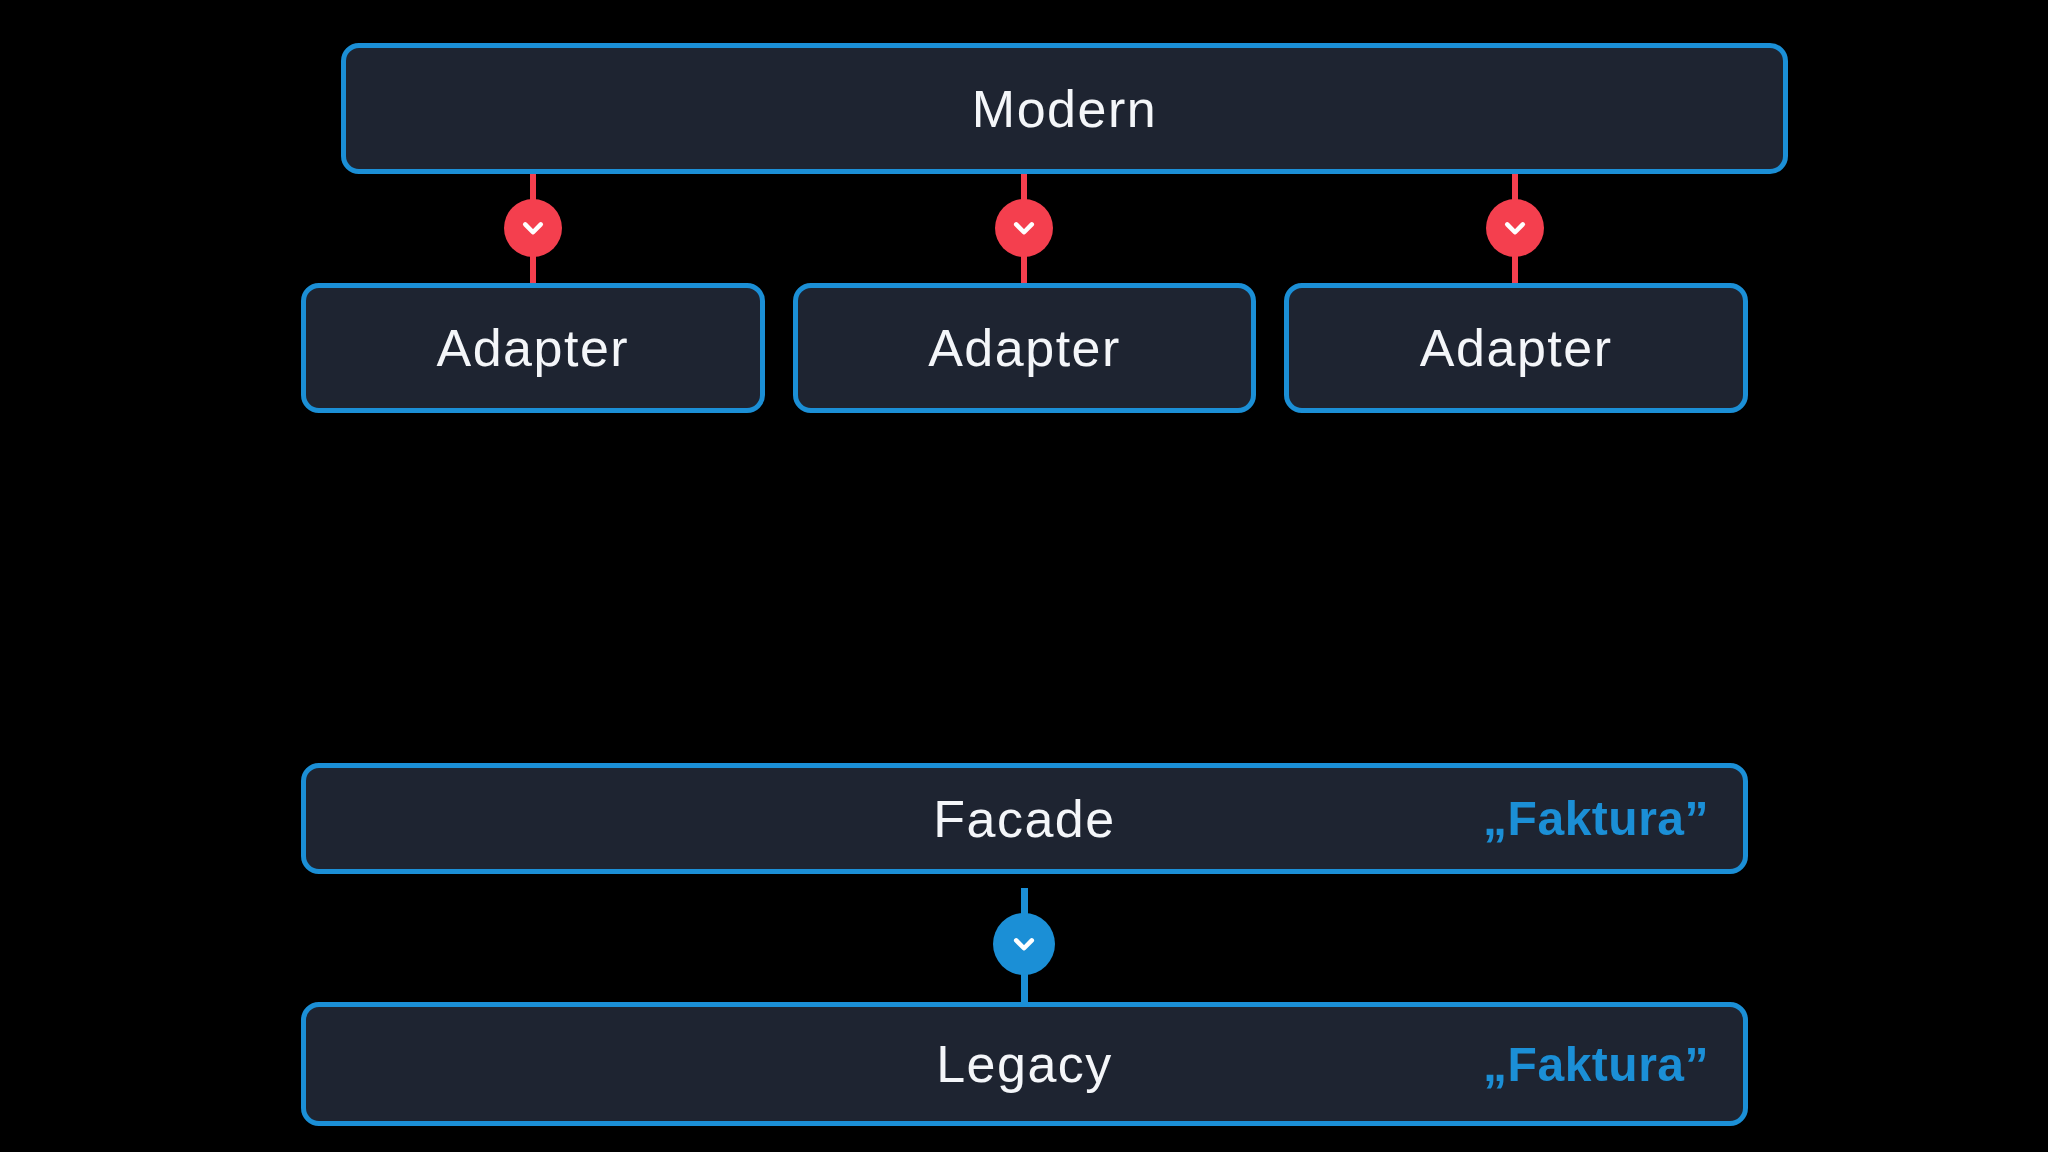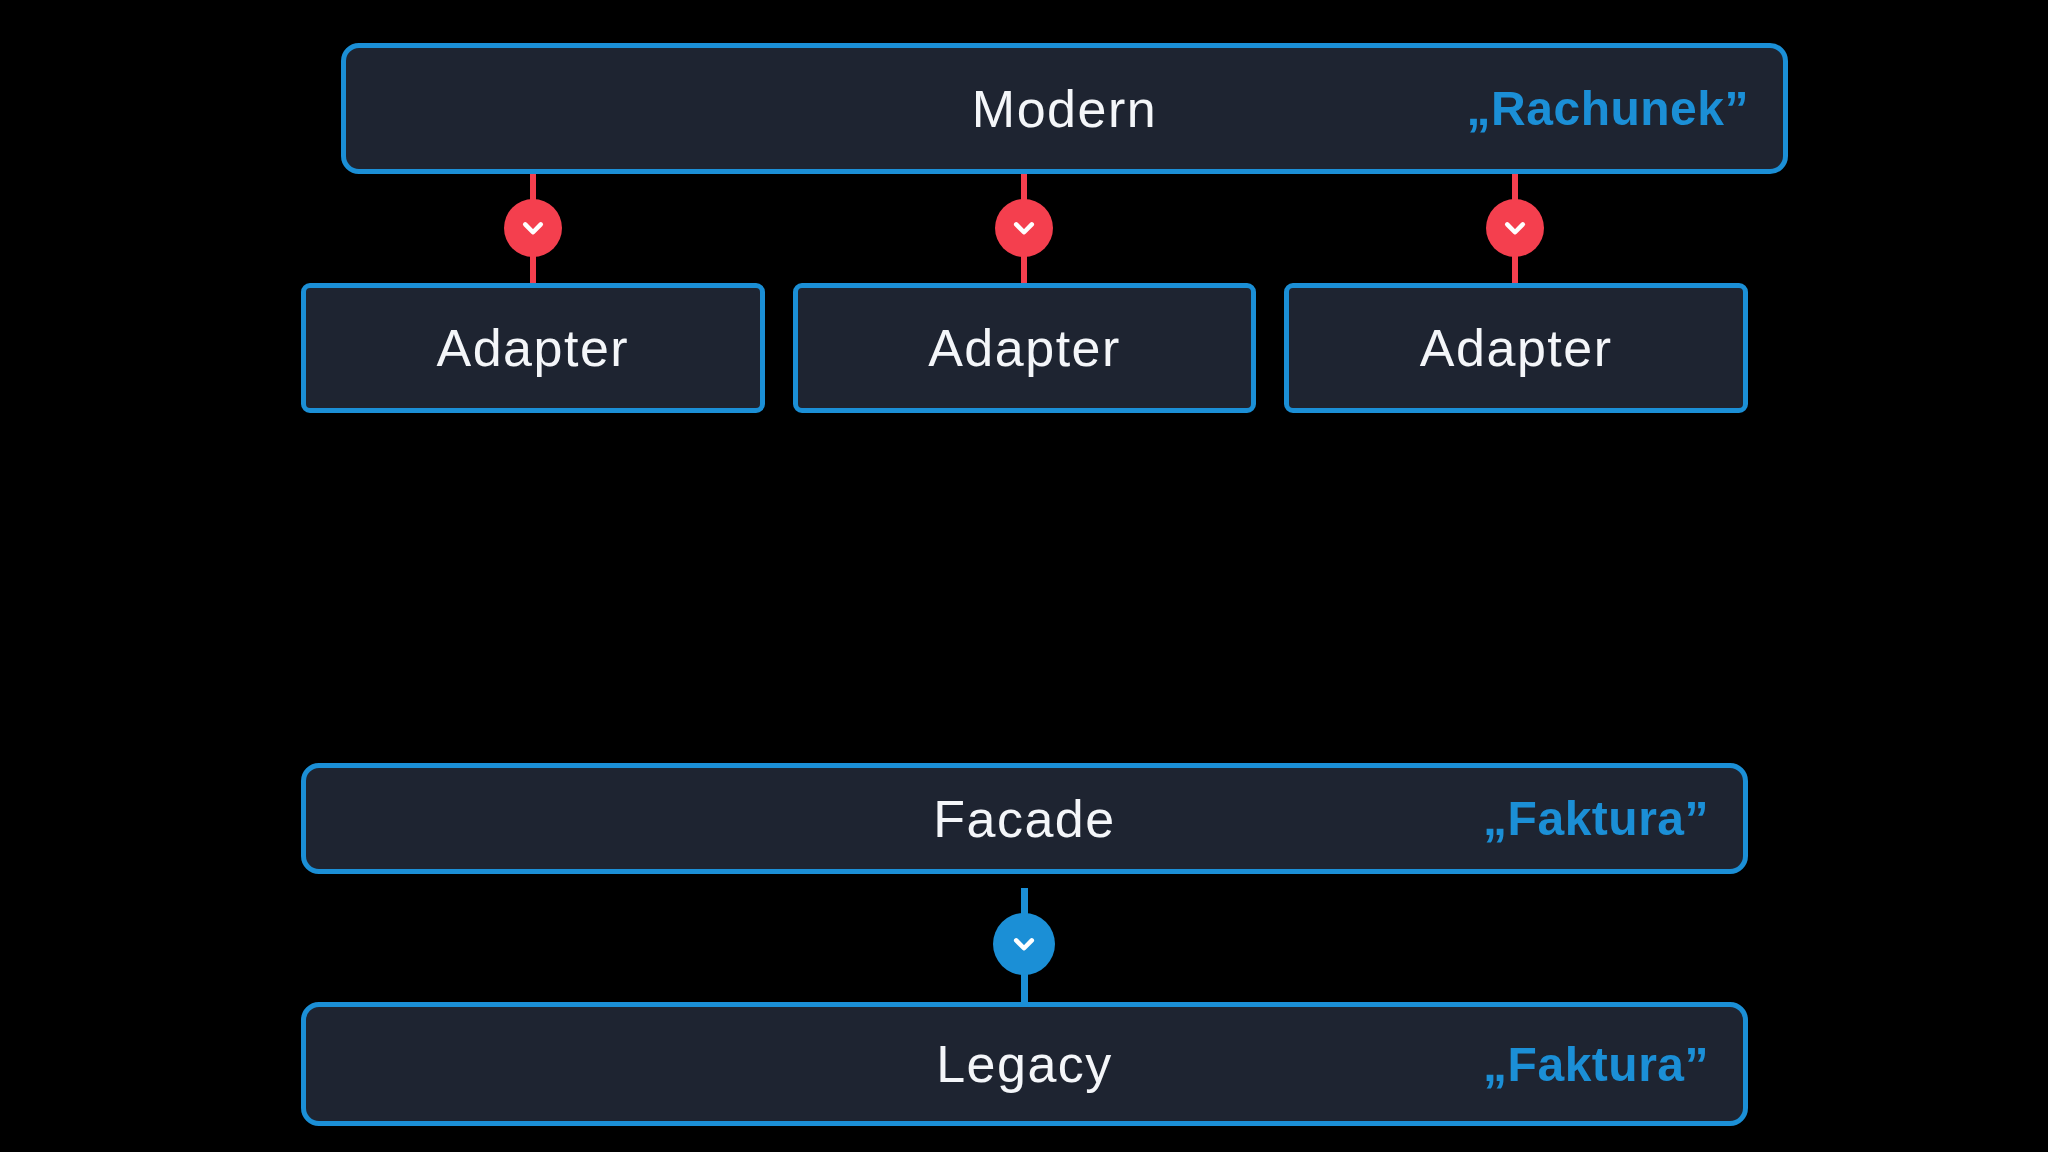--- a/index.html
+++ b/index.html
@@ -56,21 +56,20 @@
   .adapter-row{
     position:absolute;
     left:301px;top:283px;width:1447px;height:130px;
     display:flex;
     gap:28px;
   }
   .adapter-row .node{
     position:relative;
     flex:1;
     height:100%;
-    border-radius:9px;
   }
   
   .vline{position:absolute;}
   .vline.red{width:6px;background:var(--connector-red);}
   .vline.blue{width:7px;background:var(--accent-blue);}
   .bubble{
     position:absolute;
     border-radius:50%;
     display:flex;
     align-items:center;
@@ -87,21 +86,20 @@
     stroke-linejoin:round;
   }
 </style>
 </head>
 <body>
 
 <div class="stage">
 
   <div class="node modern">
     <div class="title">Modern</div>
-    <div class="tag">„Rachunek”</div>
   </div>
 
   <div class="vline red" style="left:530px;top:174px;height:109px;"></div>
   <div class="vline red" style="left:1021px;top:174px;height:109px;"></div>
   <div class="vline red" style="left:1512px;top:174px;height:109px;"></div>
 
   <div class="bubble red" style="left:504px;top:199px;">
     <svg viewBox="0 0 24 24">
         <path class="chev" d="M6.5 9.5 L12 15 L17.5 9.5"></path>
       </svg>

